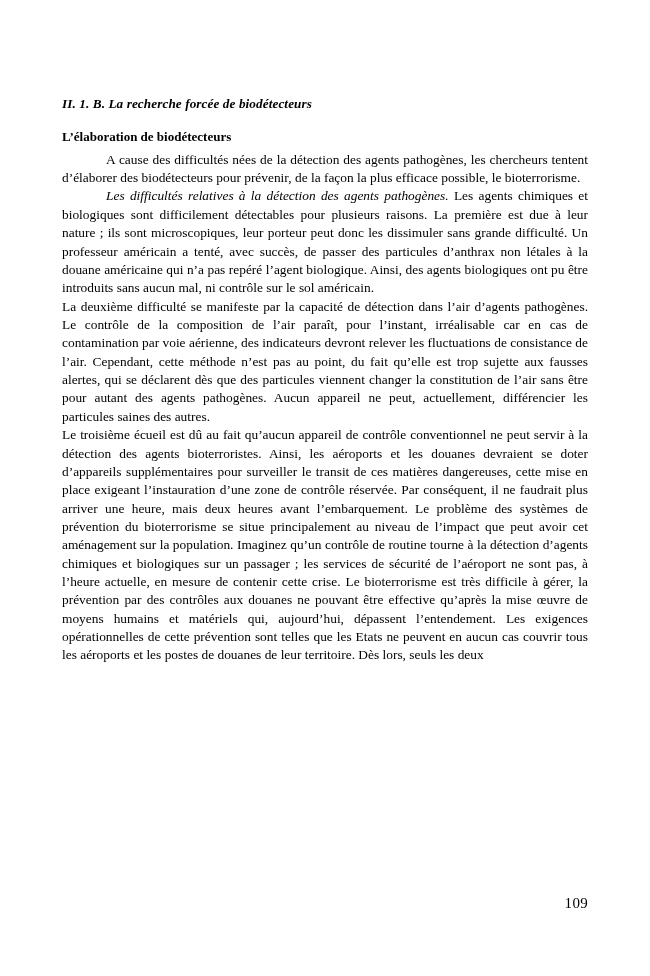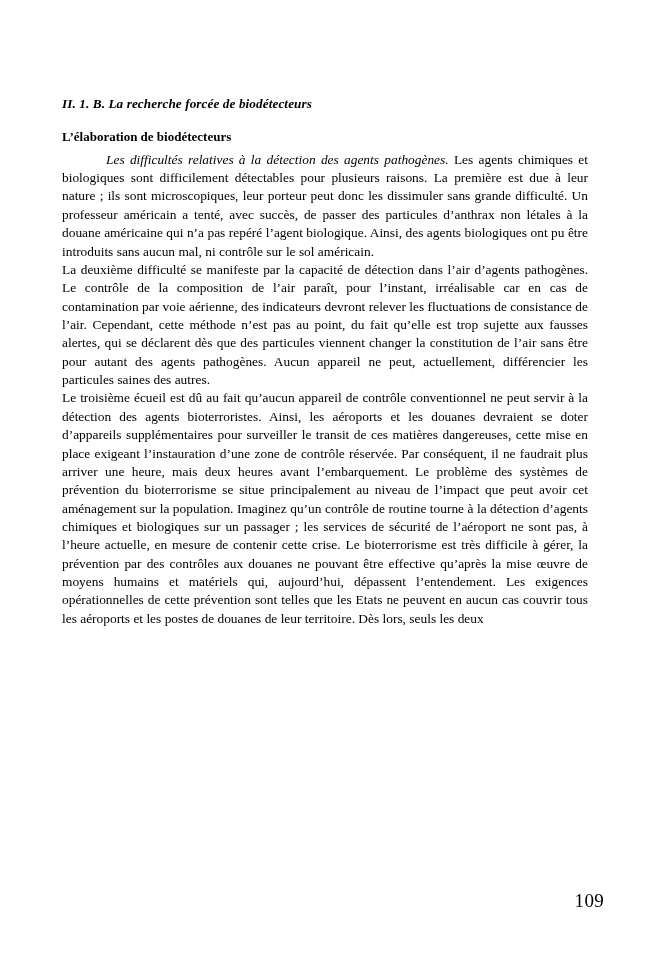--- a/index.html
+++ b/index.html
@@ -47,36 +47,37 @@
     text-indent: 44px;
   }
   .block-gap {
     margin-top: 13px;
   }
   .lead-italic {
     font-style: italic;
   }
   .page-number {
     position: absolute;
-    right: 46px;
+    right: 62px;
     bottom: 64px;
-    font-size: 19px;
+    font-size: 15px;
     letter-spacing: 0.3px;
   }
 </style>
 </head>
 <body>
 
 <div class="page">
 
   <h2 class="heading-italic">II. 1. B. La recherche forcée de biodétecteurs</h2>
 
 
   <h3 class="heading-bold">L’élaboration de biodétecteurs</h3>
 
+  <p class="body-text indented">A cause des difficultés nées de la détection des agents pathogènes, les chercheurs tentent d’élaborer des biodétecteurs pour prévenir, de la façon la plus efficace possible, le bioterrorisme.</p>
 
   <p class="body-text indented block-gap">
     <span class="lead-italic">Les difficultés relatives à la détection des agents pathogènes.</span><span> Les agents chimiques et biologiques sont difficilement détectables pour plusieurs raisons. La première est due à leur nature ; ils sont microscopiques, leur porteur peut donc les dissimuler sans grande difficulté. Un professeur américain a tenté, avec succès, de passer des particules d’anthrax non létales à la douane américaine qui n’a pas repéré l’agent biologique. Ainsi, des agents biologiques ont pu être introduits sans aucun mal, ni contrôle sur le sol américain.</span>
   </p>
 
   <p class="body-text">La deuxième difficulté se manifeste par la capacité de détection dans l’air d’agents pathogènes. Le contrôle de la composition de l’air paraît, pour l’instant, irréalisable car en cas de contamination par voie aérienne, des indicateurs devront relever les fluctuations de consistance de l’air. Cependant, cette méthode n’est pas au point, du fait qu’elle est trop sujette aux fausses alertes, qui se déclarent dès que des particules viennent changer la constitution de l’air sans être pour autant des agents pathogènes. Aucun appareil ne peut, actuellement, différencier les particules saines des autres.</p>
 
   <p class="body-text">Le troisième écueil est dû au fait qu’aucun appareil de contrôle conventionnel ne peut servir à la détection des agents bioterroristes. Ainsi, les aéroports et les douanes devraient se doter d’appareils supplémentaires pour surveiller le transit de ces matières dangereuses, cette mise en place exigeant l’instauration d’une zone de contrôle réservée. Par conséquent, il ne faudrait plus arriver une heure, mais deux heures avant l’embarquement. Le problème des systèmes de prévention du bioterrorisme se situe principalement au niveau de l’impact que peut avoir cet aménagement sur la population. Imaginez qu’un contrôle de routine tourne à la détection d’agents chimiques et biologiques sur un passager ; les services de sécurité de l’aéroport ne sont pas, à l’heure actuelle, en mesure de contenir cette crise. Le bioterrorisme est très difficile à gérer, la prévention par des contrôles aux douanes ne pouvant être effective qu’après la mise œuvre de moyens humains et matériels qui, aujourd’hui, dépassent l’entendement. Les exigences opérationnelles de cette prévention sont telles que les Etats ne peuvent en aucun cas couvrir tous les aéroports et les postes de douanes de leur territoire. Dès lors, seuls les deux</p>
 
   <div class="page-number">109</div>

